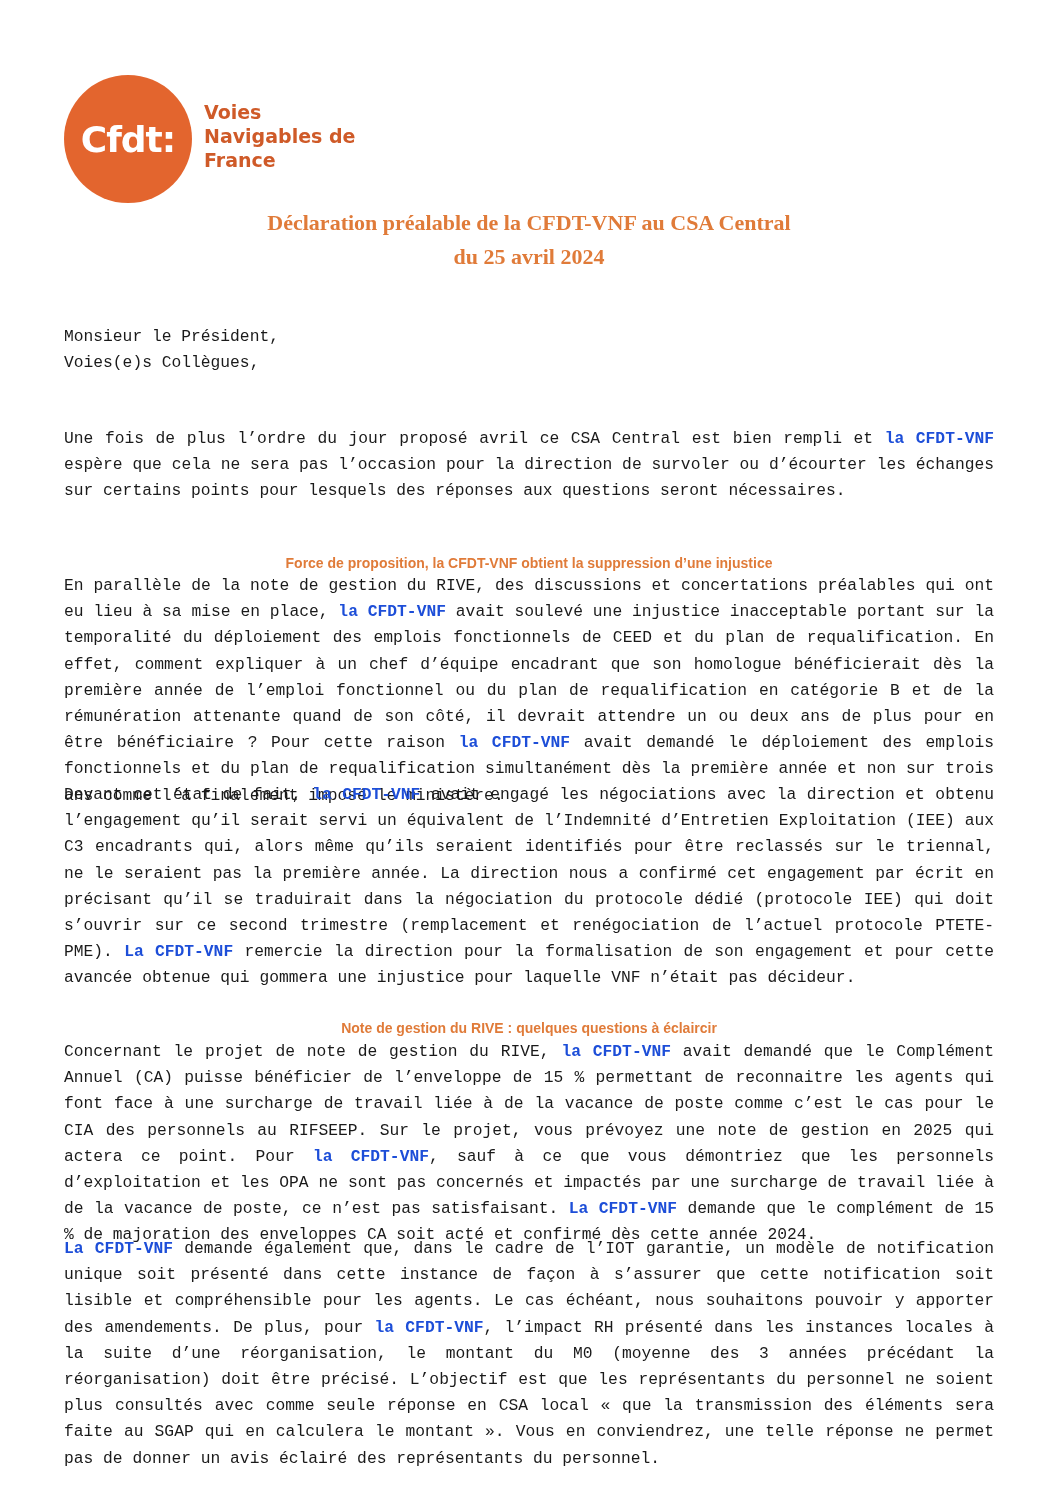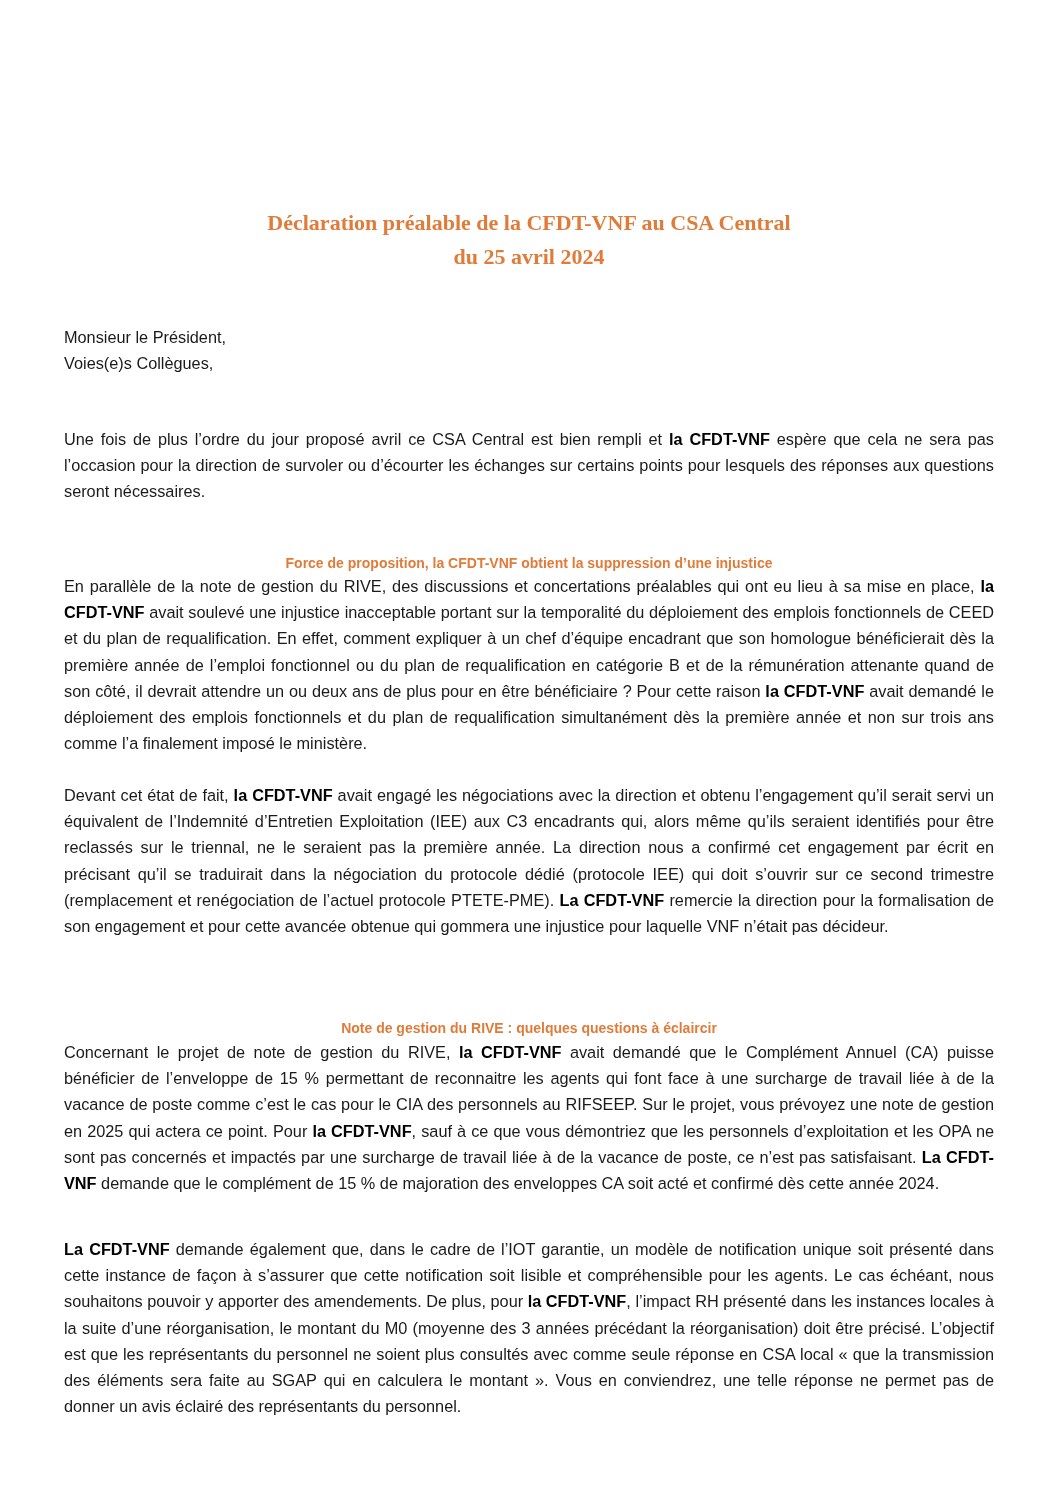--- a/index.html
+++ b/index.html
@@ -13,31 +13,41 @@
                  display: flex; align-items: center; justify-content: center; }
   .logo-mark { color: #ffffff; font-family: "DejaVu Sans", sans-serif; font-weight: bold;
                font-size: 36px; letter-spacing: -1px; }
   .logo-text { margin-left: 12px; color: #cf5a28; font-family: "DejaVu Sans", sans-serif;
                font-weight: bold; font-size: 19px; line-height: 24px; margin-top: -6px; }
 
   
   .title { position: absolute; left: 0; top: 206px; width: 1058px; text-align: center;
            color: #e07b39; font-weight: bold; font-size: 22px; line-height: 34px; font-family: Liberation Serif, serif; }
 
-  .text { position: absolute; left: 64px; width: 930px; font-size: 16.3px; line-height: 26.2px; }
+  .text { position: absolute; left: 64px; width: 930px; font-size: 16.3px; line-height: 26.2px; font-family: Liberation Mono, monospace; }
   .justify { text-align: justify; }
-  .hl { color: #000000; font-weight: bold; }
+  .hl { color: #1d4ed8; font-weight: bold; }
   .sec-title { position: absolute; left: 64px; width: 930px; text-align: center;
                color: #e07b39; font-weight: bold; font-size: 14px; line-height: 24px; }
 </style>
 </head>
 <body>
 
 <div class="page">
 
+  <div class="logo">
+    <div class="logo-circle">
+      <span class="logo-mark">Cfdt:</span>
+    </div>
+    <div class="logo-text">
+      <div>Voies</div>
+      <div>Navigables de</div>
+      <div>France</div>
+    </div>
+  </div>
 
   <div class="title">
     <div>Déclaration préalable de la CFDT-VNF au CSA Central</div>
     <div>du 25 avril 2024</div>
   </div>
 
   <div class="text" style="top:324px;">
     <div>Monsieur le Président,</div>
     <div>Voies(e)s Collègues,</div>
   </div>

